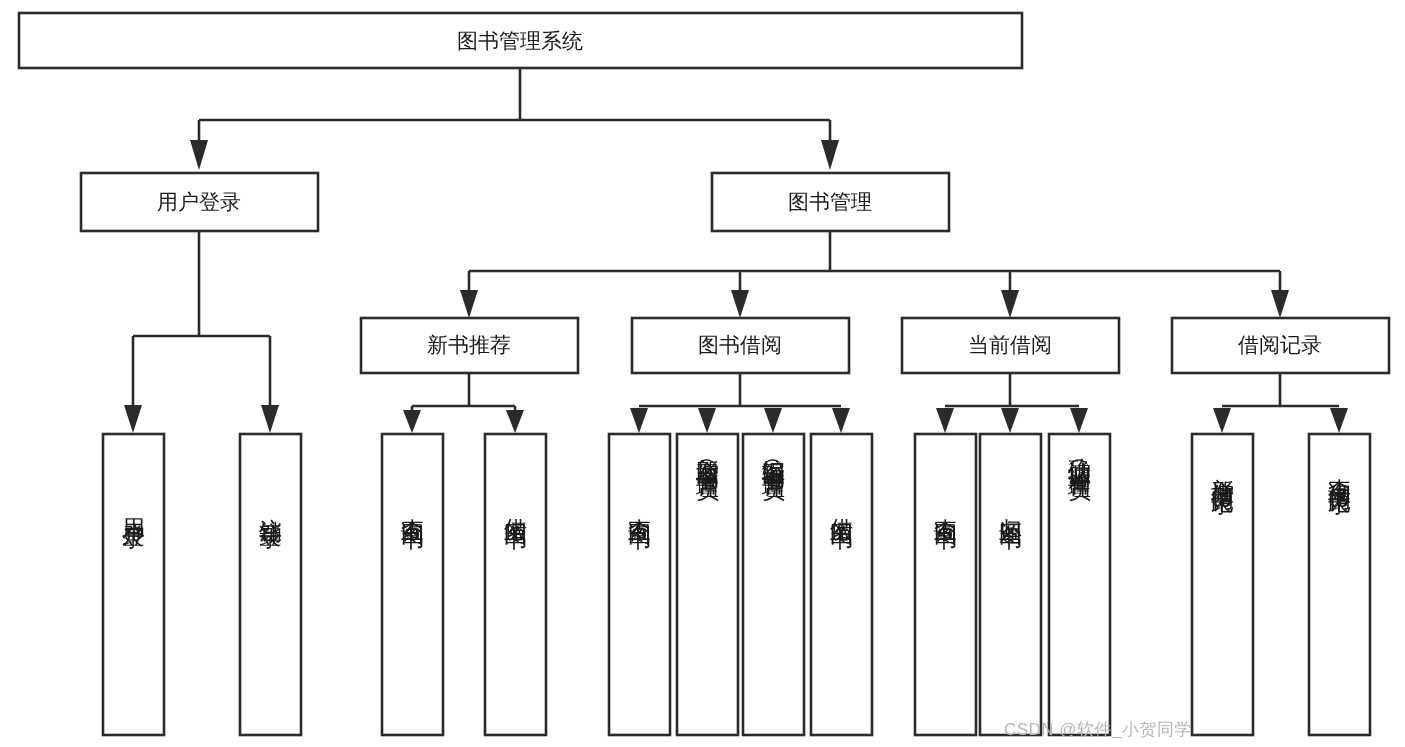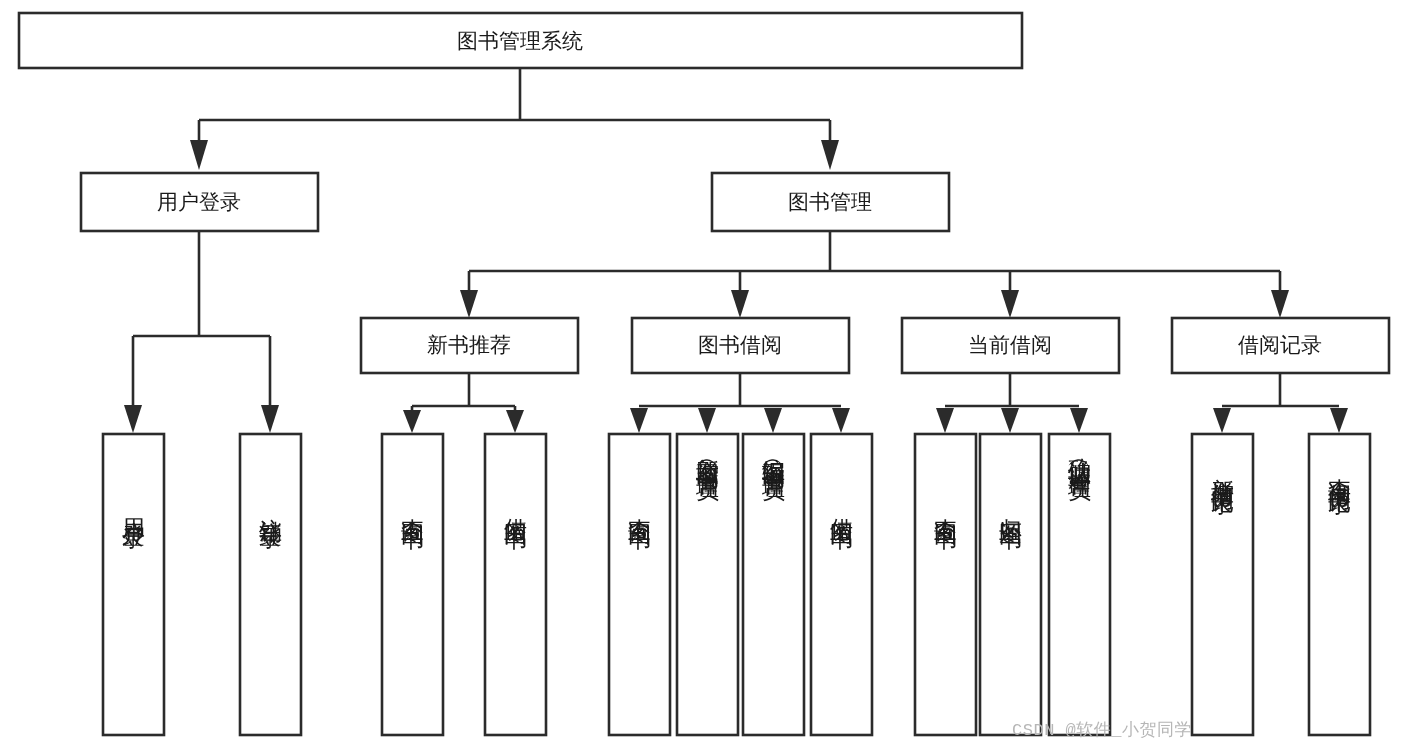--- a/index.html
+++ b/index.html
@@ -57,21 +57,21 @@
     font-size: 23px;
     line-height: 1.18;
     letter-spacing: 3px;
     color: #1a1a1a;
     white-space: nowrap;
   }
   #watermark {
     position: absolute;
     right: 10px;
     bottom: 6px;
-    font-family: Liberation Mono, monospace;
+    font-family: Liberation Sans, sans-serif;
     font-size: 17px;
     color: #b6b6b6;
     letter-spacing: 0.5px;
     user-select: none;
   }
 </style>
 </head>
 <body>
 
 <div id="diagram-root">

